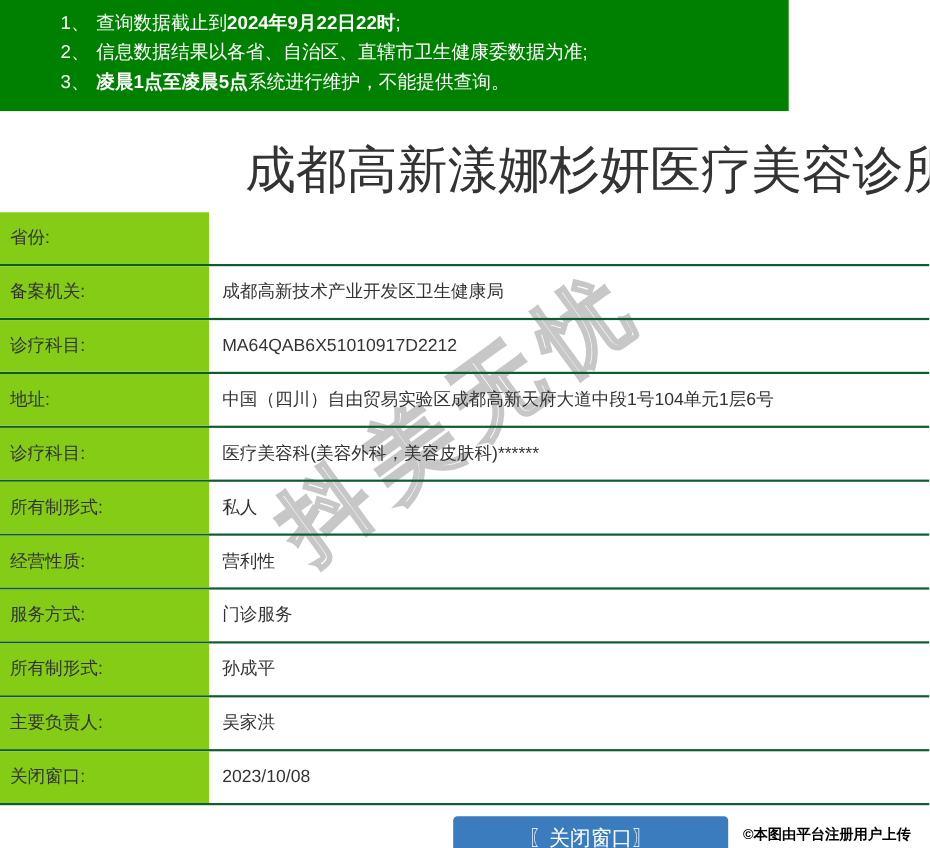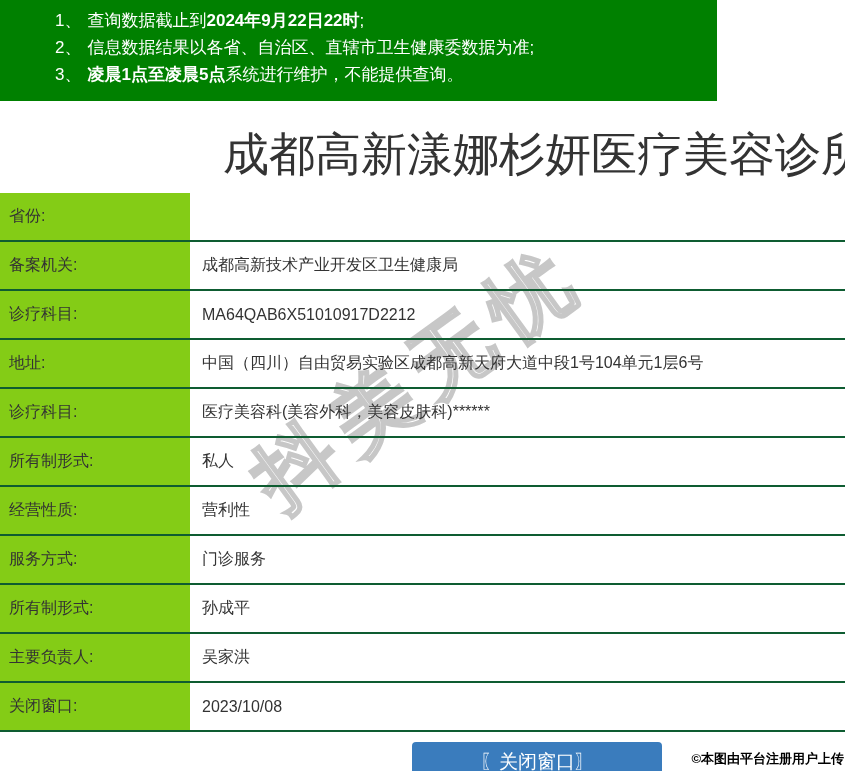--- a/index.html
+++ b/index.html
@@ -102,21 +102,21 @@
     border-radius: 4px;
     color: #ffffff;
     font-size: 19px;
     font-family: inherit;
     text-align: center;
     cursor: pointer;
     z-index: 3;
   }
   .credit {
     position: absolute;
-    right: 1px;
+    right: 17px;
     bottom: 3px;
     font-size: 13px;
     font-weight: 700;
     color: #000000;
     text-shadow: -1px -1px 0 #fff, 1px -1px 0 #fff, -1px 1px 0 #fff,
                   1px 1px 0 #fff, 0 -1px 0 #fff, 0 1px 0 #fff,
                  -1px 0 0 #fff, 1px 0 0 #fff;
     z-index: 3;
     white-space: nowrap;
   }

